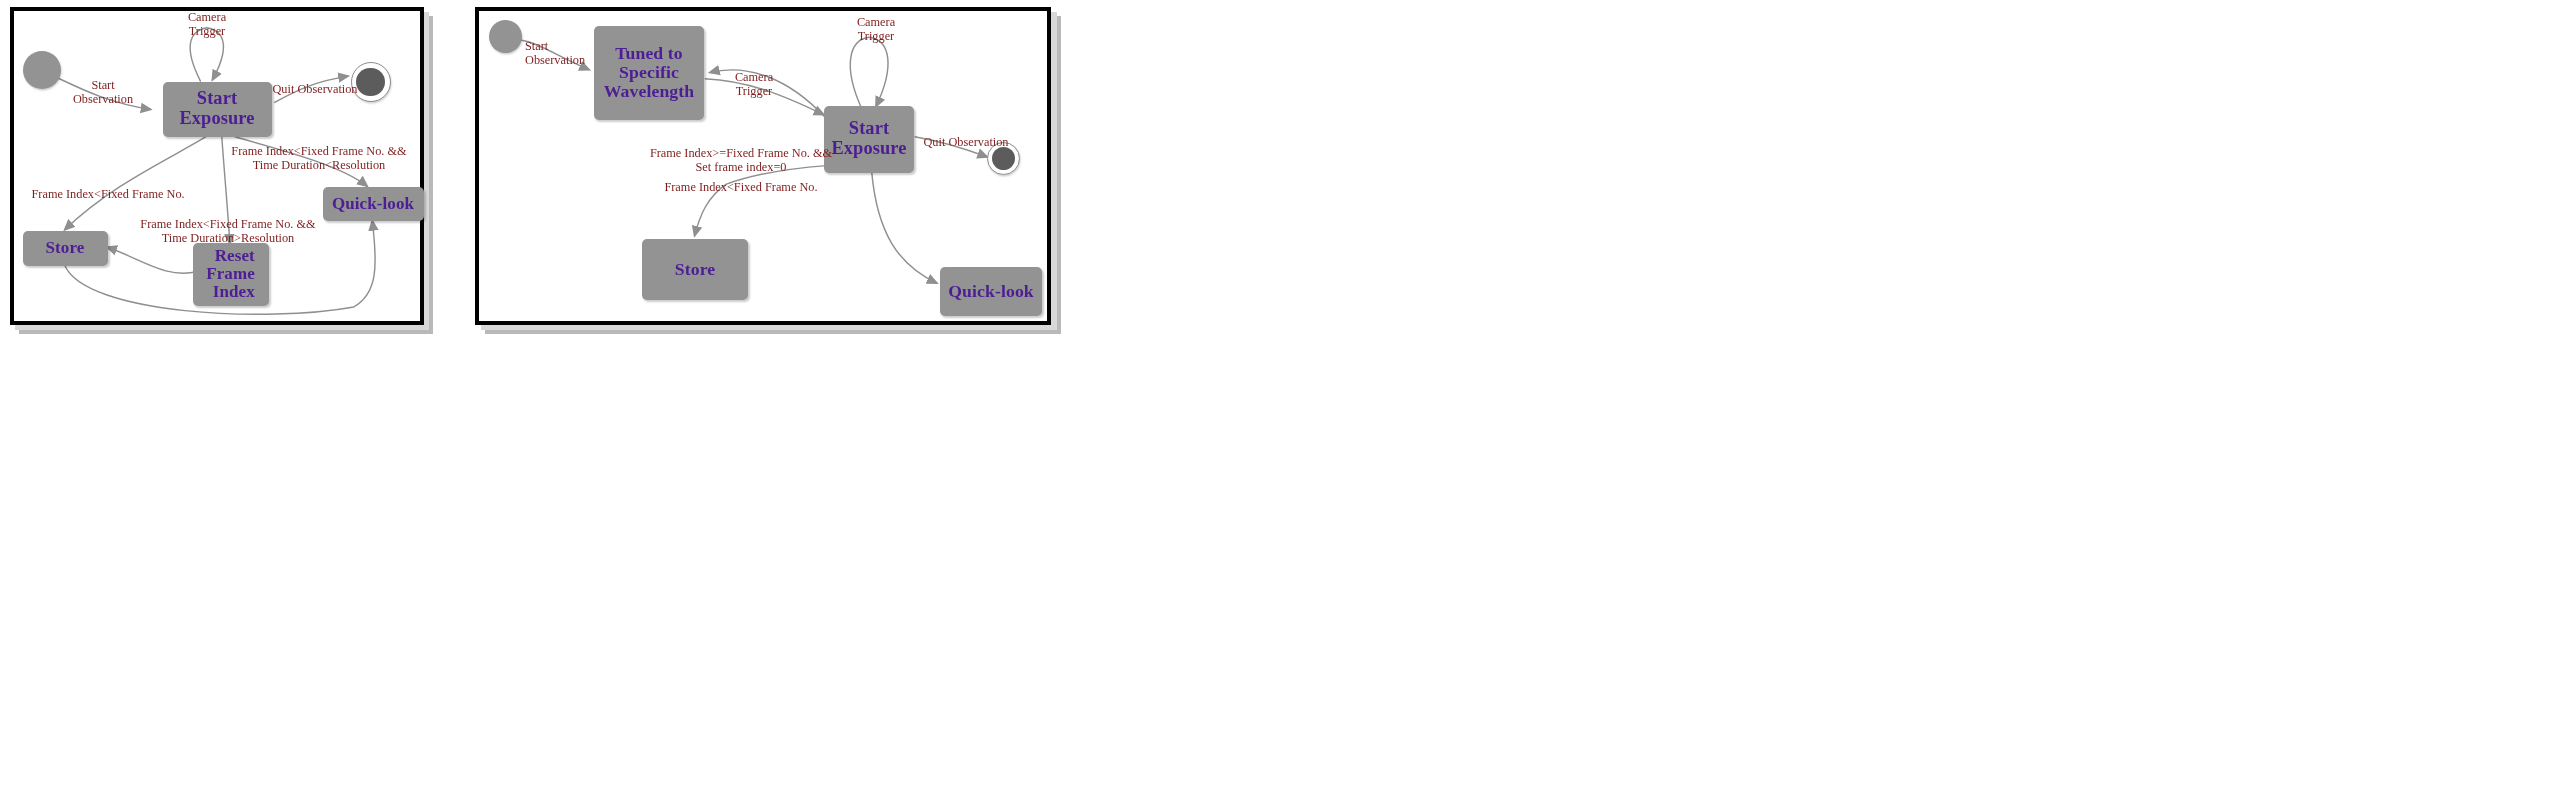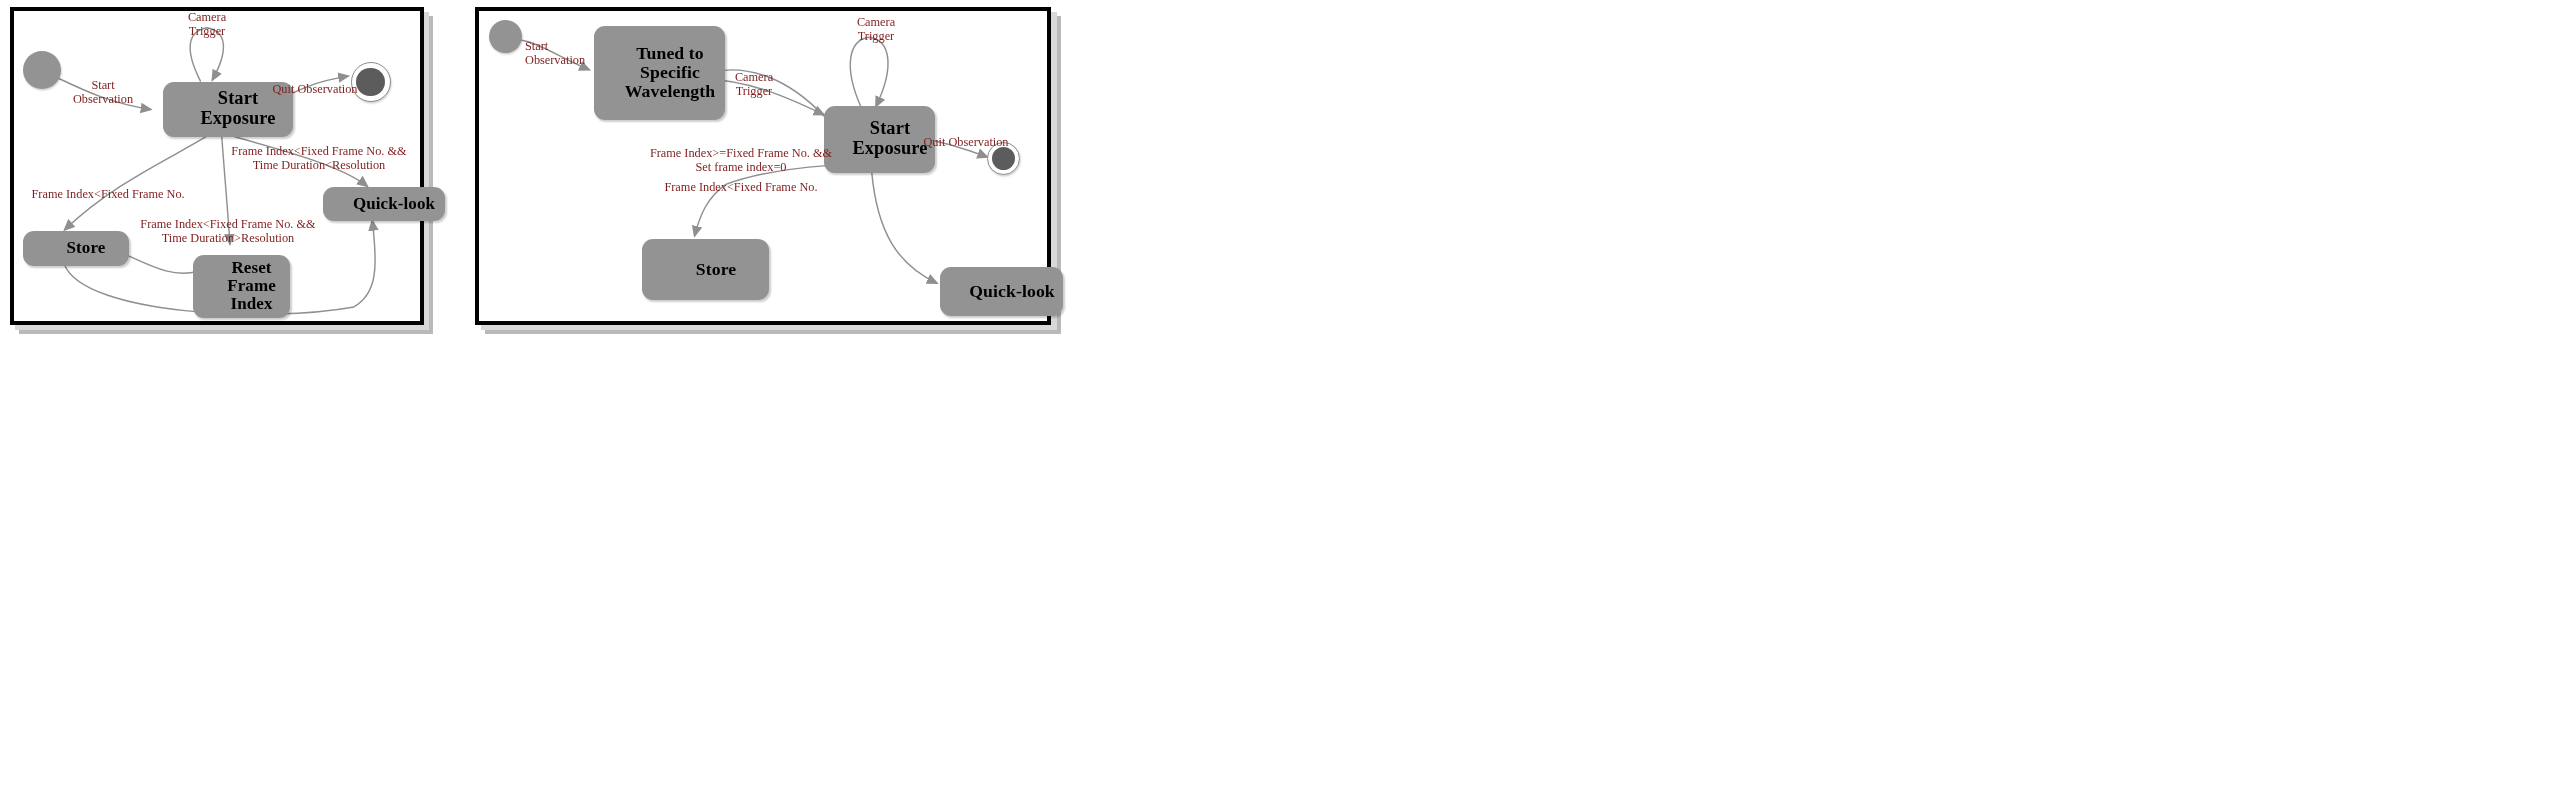--- a/index.html
+++ b/index.html
@@ -20,29 +20,28 @@
   #panel-right{left:475px;top:6.8px;width:576px;height:318px;}
 
   .panel-body{position:absolute;inset:0;overflow:visible;}
 
   svg.edges{position:absolute;left:0;top:0;overflow:visible;pointer-events:none;}
 
   
   .state{
     position:absolute;
     background:#939393;
-    border-radius:11px;
-    color:#000000;
+    border-radius:5px;
+    color:#4c1d95;
     display:flex;align-items:center;justify-content:center;
     text-align:center;
     font-weight:bold;
     line-height:1.08;
     box-shadow:1.4px 2px 2px rgba(0,0,0,.20);
     letter-spacing:0.1px;
-    padding-left:21px;
   }
   .init-node{
     position:absolute;
     background:#939393;border-radius:50%;
     box-shadow:0.7px 1.4px 2px rgba(0,0,0,.20);
   }
   .final-node{
     position:absolute;border-radius:50%;
     background:#ffffff;
     border:1.4px solid #8d8d8d;
@@ -109,21 +108,21 @@
 Exposure</div>
 
       <div class="final-node" style="left:341px;top:55px;width:40px;height:40px;">
         <div class="inner"></div>
       </div>
 
       <div class="state" style="left:13px;top:224px;width:85px;height:35px;font-size:17px;">Store</div>
 
       <div class="state" style="left:313px;top:180px;width:101px;height:34px;font-size:17px;">Quick-look</div>
 
-      <div class="state" style="left: 183px; top: 248px; width: 76px; height: 63px; font-size: 17px; white-space: pre;">Reset
+      <div class="state" style="left: 183px; top: 236px; width: 76px; height: 63px; font-size: 17px; white-space: pre; text-align: right;">Reset
 Frame
 Index</div>
 
       <div class="elabel" style="left: 158px; top: 4.1px; width: 79px; font-size: 12.3px; white-space: pre;">Camera
 Trigger</div>
 
       <div class="elabel" style="left: 49px; top: 72px; width: 89px; font-size: 12.3px; white-space: pre;">Start
 Observation</div>
 
       <div class="elabel" style="left:258px;top:76px;width:95px;font-size:12.3px;">Quit Observation</div>

